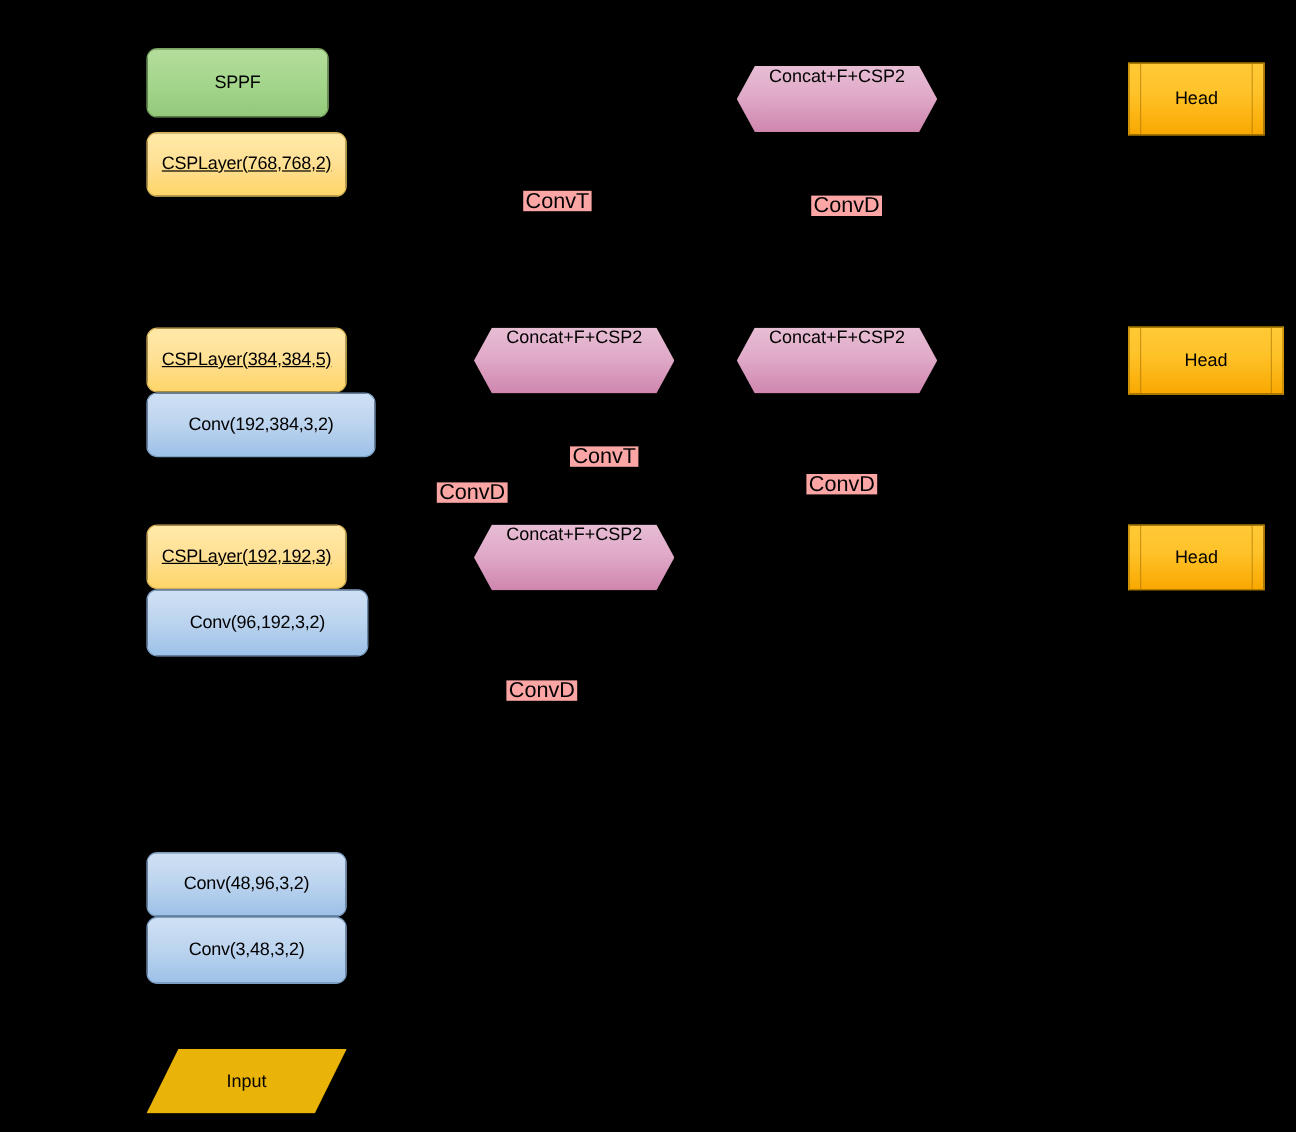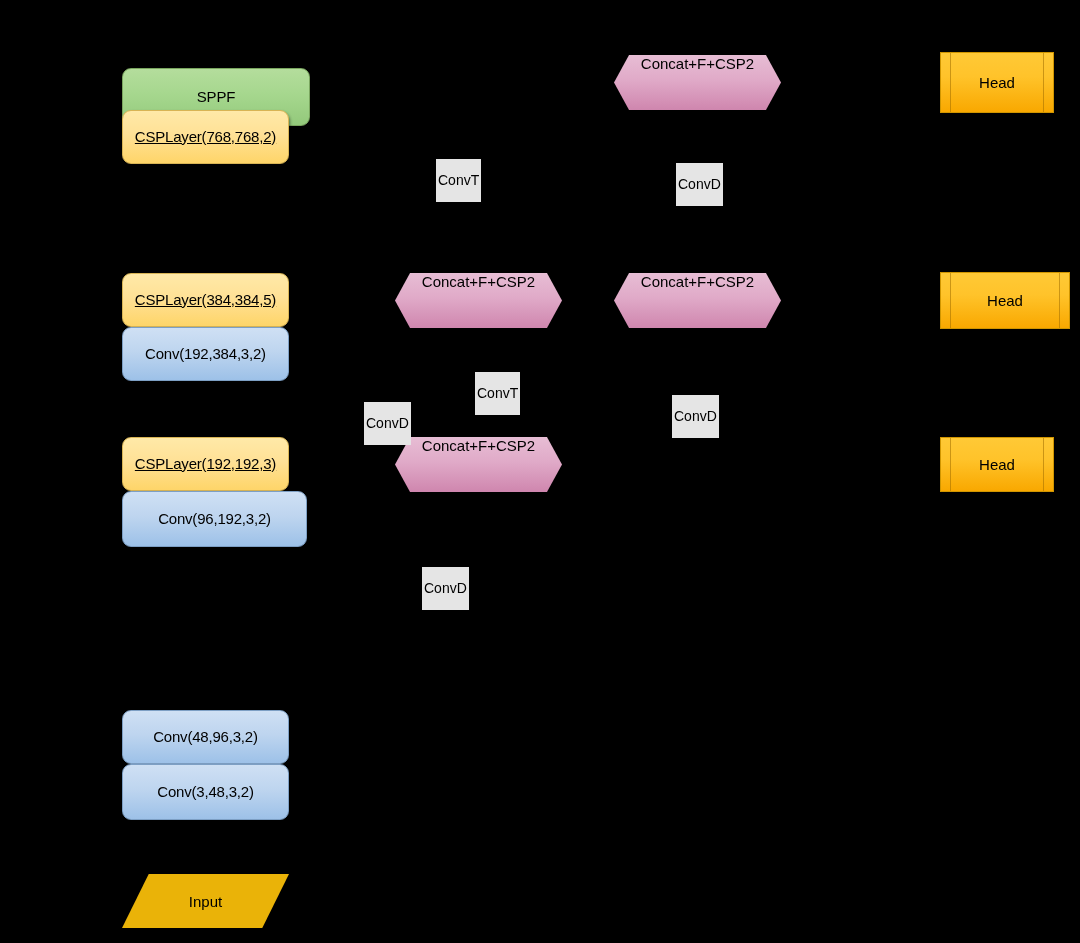--- a/index.html
+++ b/index.html
@@ -102,42 +102,42 @@
     clip-path: polygon(16% 0%, 100% 0%, 84% 100%, 0% 100%);
     display: flex;
     align-items: center;
     justify-content: center;
     font-size: 15px;
   }
 
   
   .edge-label {
     position: absolute;
-    background: #e5e5e5;
+    background: #fca5a5;
     color: #000000;
-    font-size: 14px;
+    font-size: 18px;
     line-height: 15px;
-    padding: 14px 2px;
+    padding: 1px 2px;
     white-space: nowrap;
   }
 </style>
 </head>
 <body>
 
 <div id="canvas">
-    <div class="node green" style="left: 122px; top: 68px; width: 188px; height: 58px;">
+    <div class="node green" style="left: 122px; top: 40px; width: 152px; height: 58px;">
       <span>SPPF</span>
     </div>
     <div class="node yellow" style="left: 122px; top: 110px; width: 167px; height: 54px;">
       <span>CSPLayer(768,768,2)</span>
     </div>
     <div class="node yellow" style="left: 122px; top: 273px; width: 167px; height: 54px;">
       <span>CSPLayer(384,384,5)</span>
     </div>
-    <div class="node blue" style="left: 122px; top: 327px; width: 167px; height: 54px;">
+    <div class="node blue" style="left: 122px; top: 327px; width: 191px; height: 54px;">
       <span>Conv(192,384,3,2)</span>
     </div>
     <div class="node yellow" style="left: 122px; top: 437px; width: 167px; height: 54px;">
       <span>CSPLayer(192,192,3)</span>
     </div>
     <div class="node blue" style="left: 122px; top: 491px; width: 185px; height: 56px;">
       <span>Conv(96,192,3,2)</span>
     </div>
     <div class="node blue" style="left: 122px; top: 710px; width: 167px; height: 54px;">
       <span>Conv(48,96,3,2)</span>

